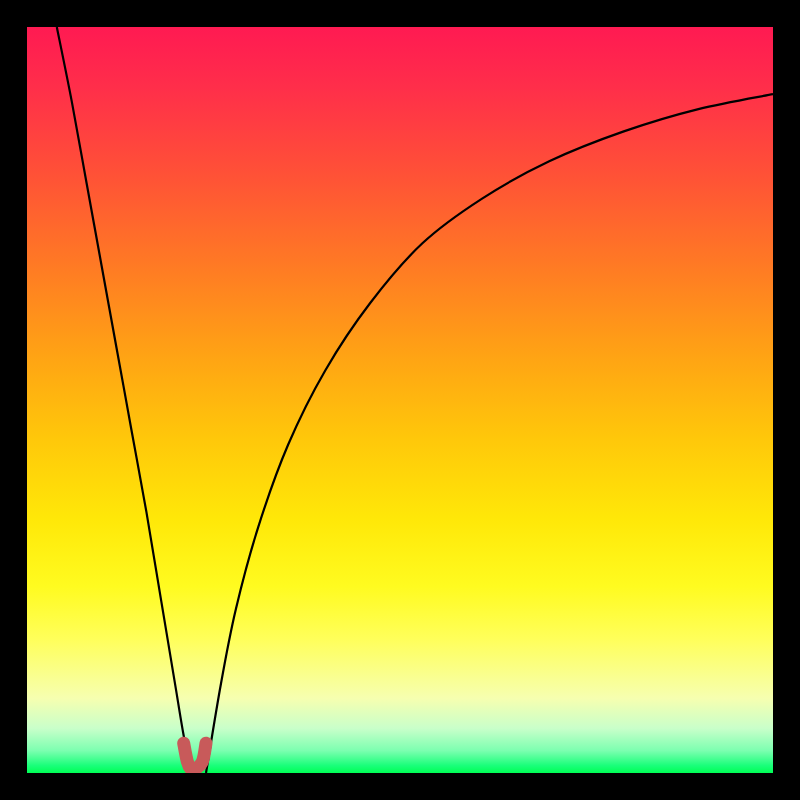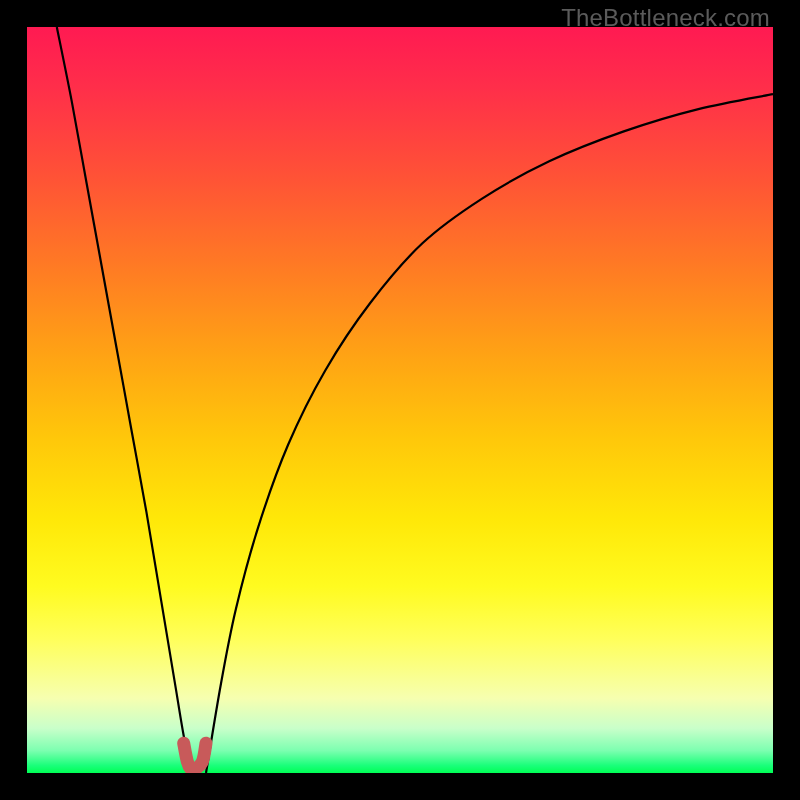--- a/index.html
+++ b/index.html
@@ -90,14 +90,13 @@
   <div class="plot-area">
     <div class="gradient"></div>
 
     <svg class="curves" viewBox="0 0 746 746">
       <path id="left-branch" class="curve" d="M 29.8 0.0 C 32.3 12.4, 39.8 48.5, 44.8 74.6 C 49.7 100.7, 54.7 129.3, 59.7 156.7 C 64.7 184.0, 69.6 211.4, 74.6 238.7 C 79.6 266.1, 84.5 293.4, 89.5 320.8 C 94.5 348.1, 99.5 375.5, 104.4 402.8 C 109.4 430.2, 114.4 456.3, 119.4 484.9 C 124.3 513.5, 129.3 544.6, 134.3 574.4 C 139.3 604.3, 145.5 641.6, 149.2 663.9 C 152.9 686.3, 154.2 695.0, 156.7 708.7 C 159.1 722.4, 162.9 739.8, 164.1 746.0"></path>
       <path id="right-branch" class="curve" d="M 179.0 746.0 C 181.5 731.1, 189.0 683.8, 194.0 656.5 C 198.9 629.1, 202.7 608.0, 208.9 581.9 C 215.1 555.8, 222.6 527.2, 231.3 499.8 C 240.0 472.5, 249.9 443.9, 261.1 417.8 C 272.3 391.6, 284.7 366.8, 298.4 343.2 C 312.1 319.5, 327.0 297.2, 343.2 276.0 C 359.3 254.9, 376.7 233.7, 395.4 216.3 C 414.0 198.9, 433.9 185.3, 455.1 171.6 C 476.2 157.9, 498.6 145.5, 522.2 134.3 C 545.8 123.1, 571.9 113.1, 596.8 104.4 C 621.7 95.7, 646.5 88.3, 671.4 82.1 C 696.3 75.8, 733.6 69.6, 746.0 67.1"></path>
       <path id="nub" class="nub" d="M 156.7 716.2 C 157.3 719.3, 159.1 730.5, 160.4 734.8 C 161.6 739.2, 162.9 741.0, 164.1 742.3 C 165.4 743.5, 166.0 743.5, 167.8 742.3 C 169.7 741.0, 173.4 739.2, 175.3 734.8 C 177.2 730.5, 178.4 719.3, 179.0 716.2"></path>
     </svg>
   </div>
 
-  <div class="watermark">TheBottleneck.com</div>
 </div>
 
 </body></html>

